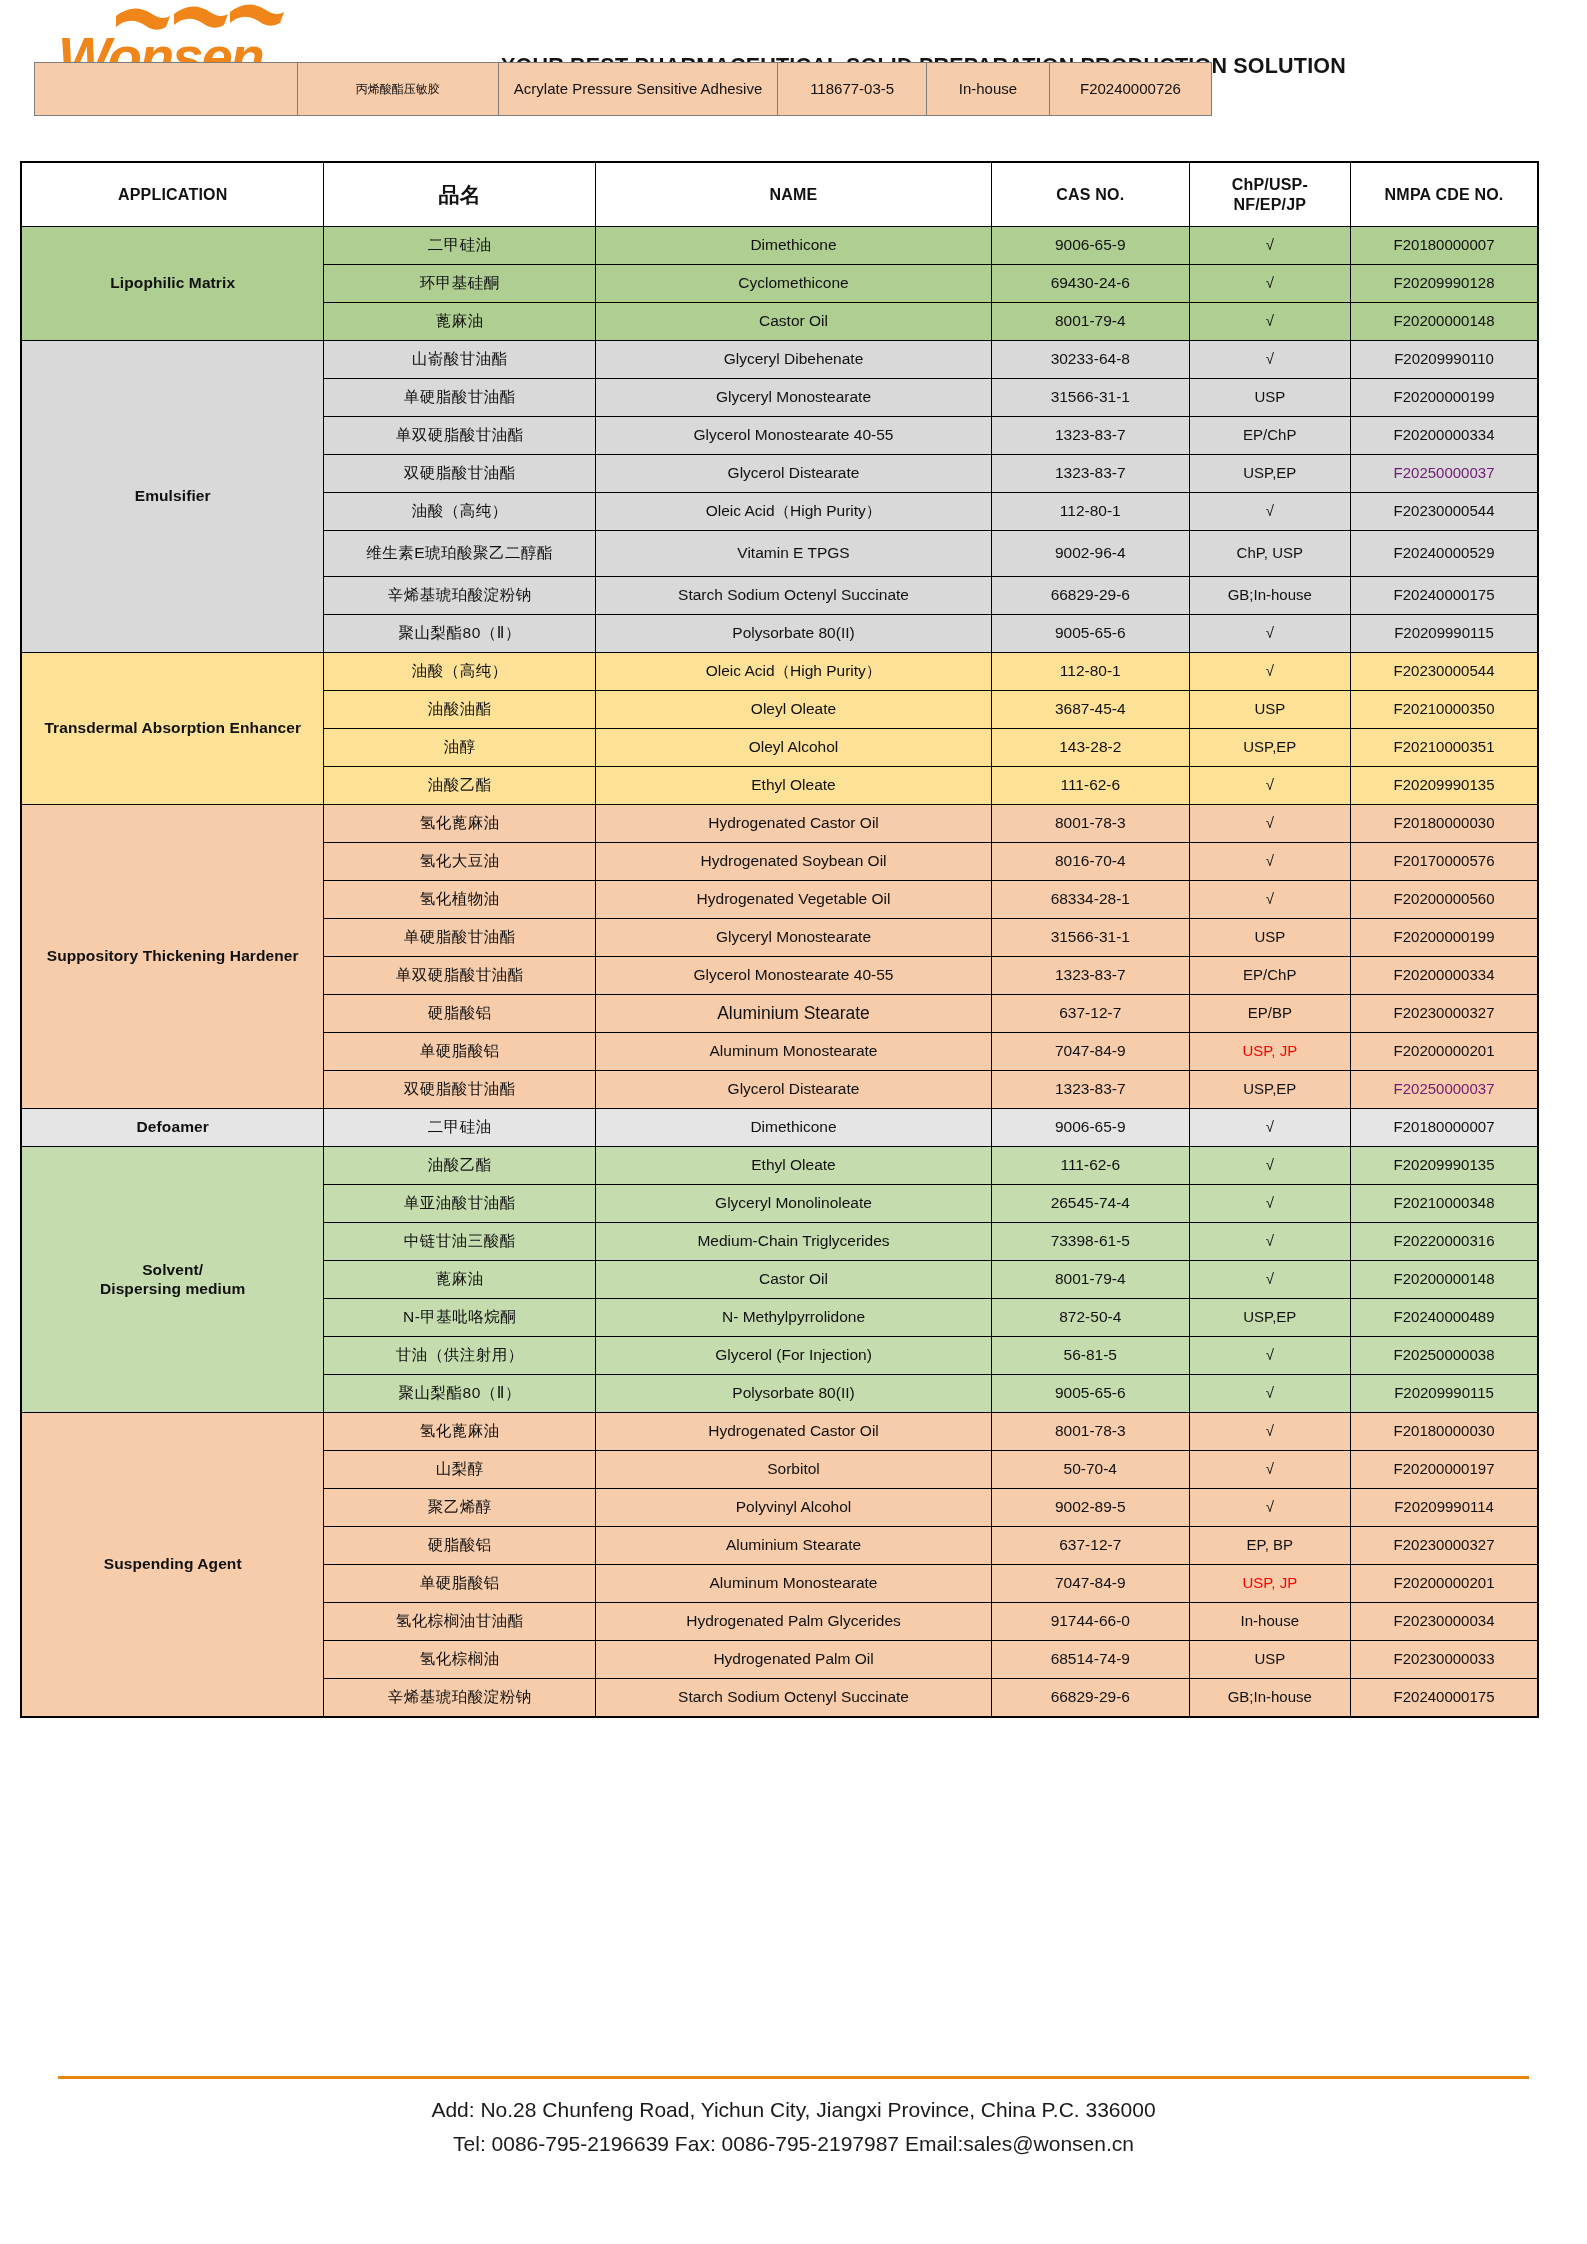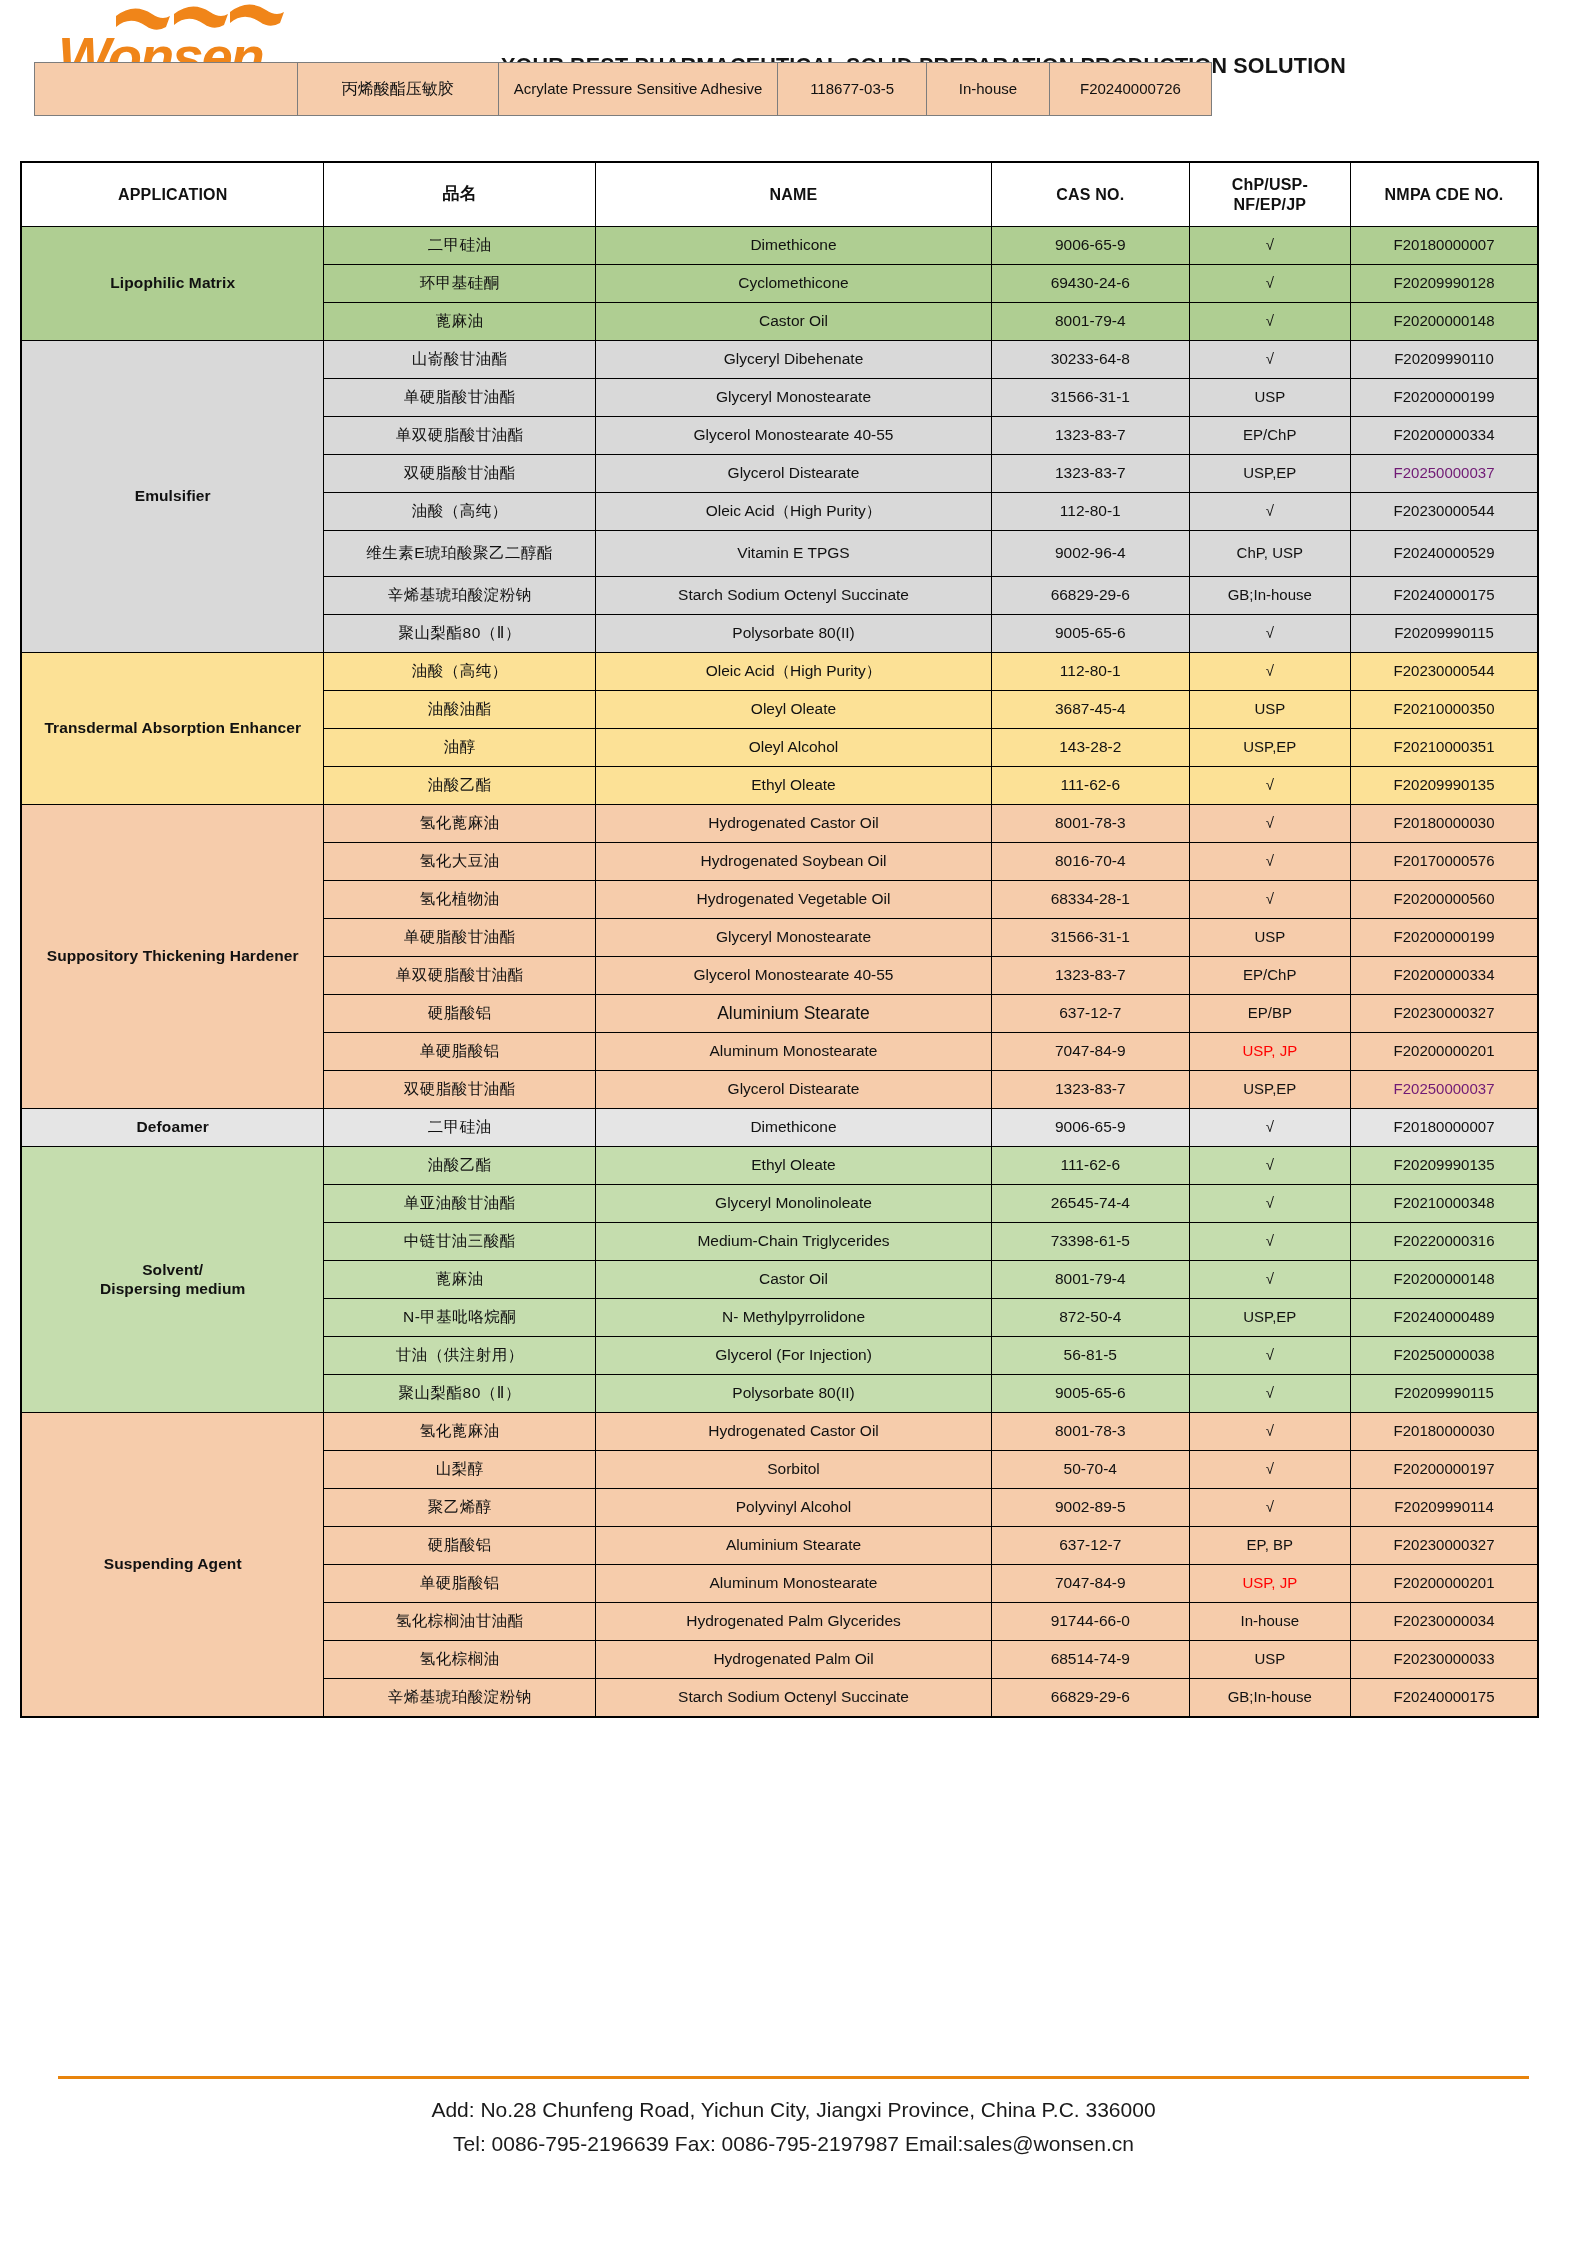--- a/index.html
+++ b/index.html
@@ -39,21 +39,21 @@
   }
   .top-table td{
     border:1px solid #7d7d7d;
     background:#F6CCAB;
     font-size:15px;color:#111;
     text-align:center;vertical-align:middle;
     height:48px;padding:2px 4px;
     line-height:1.25;
   }
   .top-table td.blank{background:#F6CCAB;}
-  .top-table .cjk{font-size:16px;}
+  .top-table .cjk{font-size:12px;}
 
   
   .main-wrap{position:absolute;left:20px;top:161px;width:1519px;}
   table.main{
     border-collapse:collapse;
     table-layout:fixed;
     width:1519px;
     border:2px solid #000;
   }
   table.main col.c-app{width:270px;}
@@ -71,21 +71,21 @@
     color:#111;
     line-height:1.22;
   }
   table.main thead th{
     background:#ffffff;
     font-size:16px;
     font-weight:bold;
     height:57px;
     letter-spacing:.2px;
   }
-  table.main thead th.cjk{font-size:17px;}
+  table.main thead th.cjk{font-size:21px;}
 
   td.app{
     font-size:15.5px;font-weight:bold;letter-spacing:.1px;
   }
   td.cn{font-size:15.5px;letter-spacing:.5px;}
   td.nm{font-size:15.5px;}
   td.cas{font-size:15.5px;}
   td.std{font-size:15px;}
   td.nmpa{font-size:15px;}
   .red{color:#701a75;font-weight:normal;}

